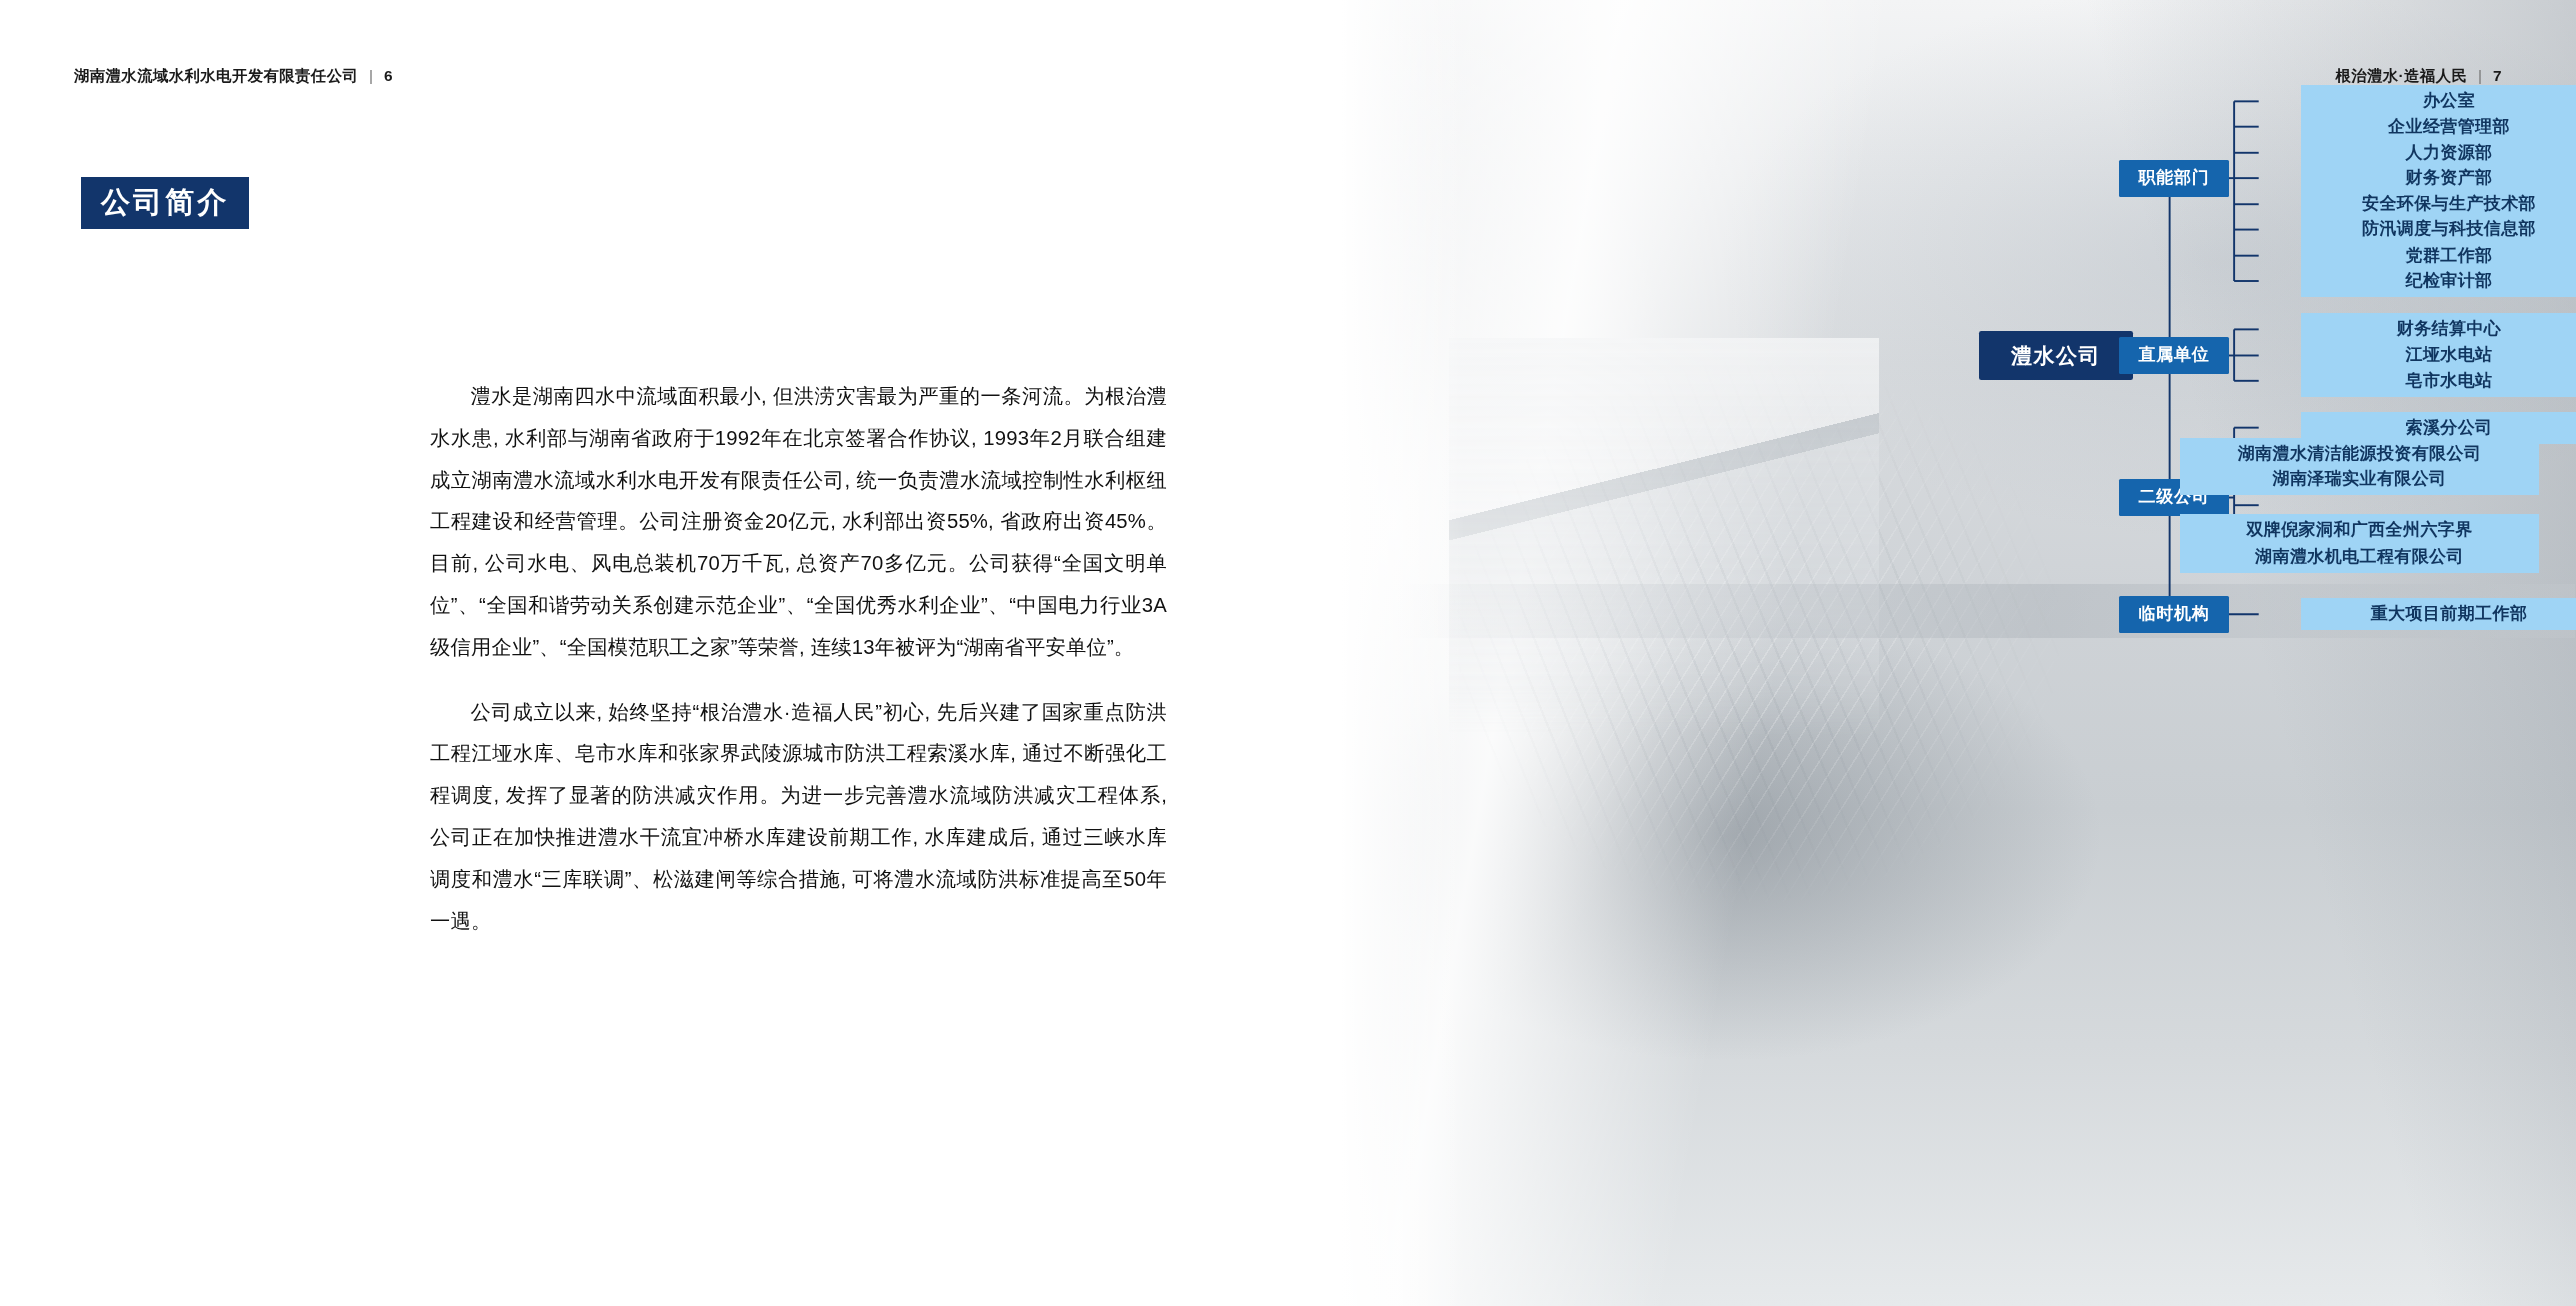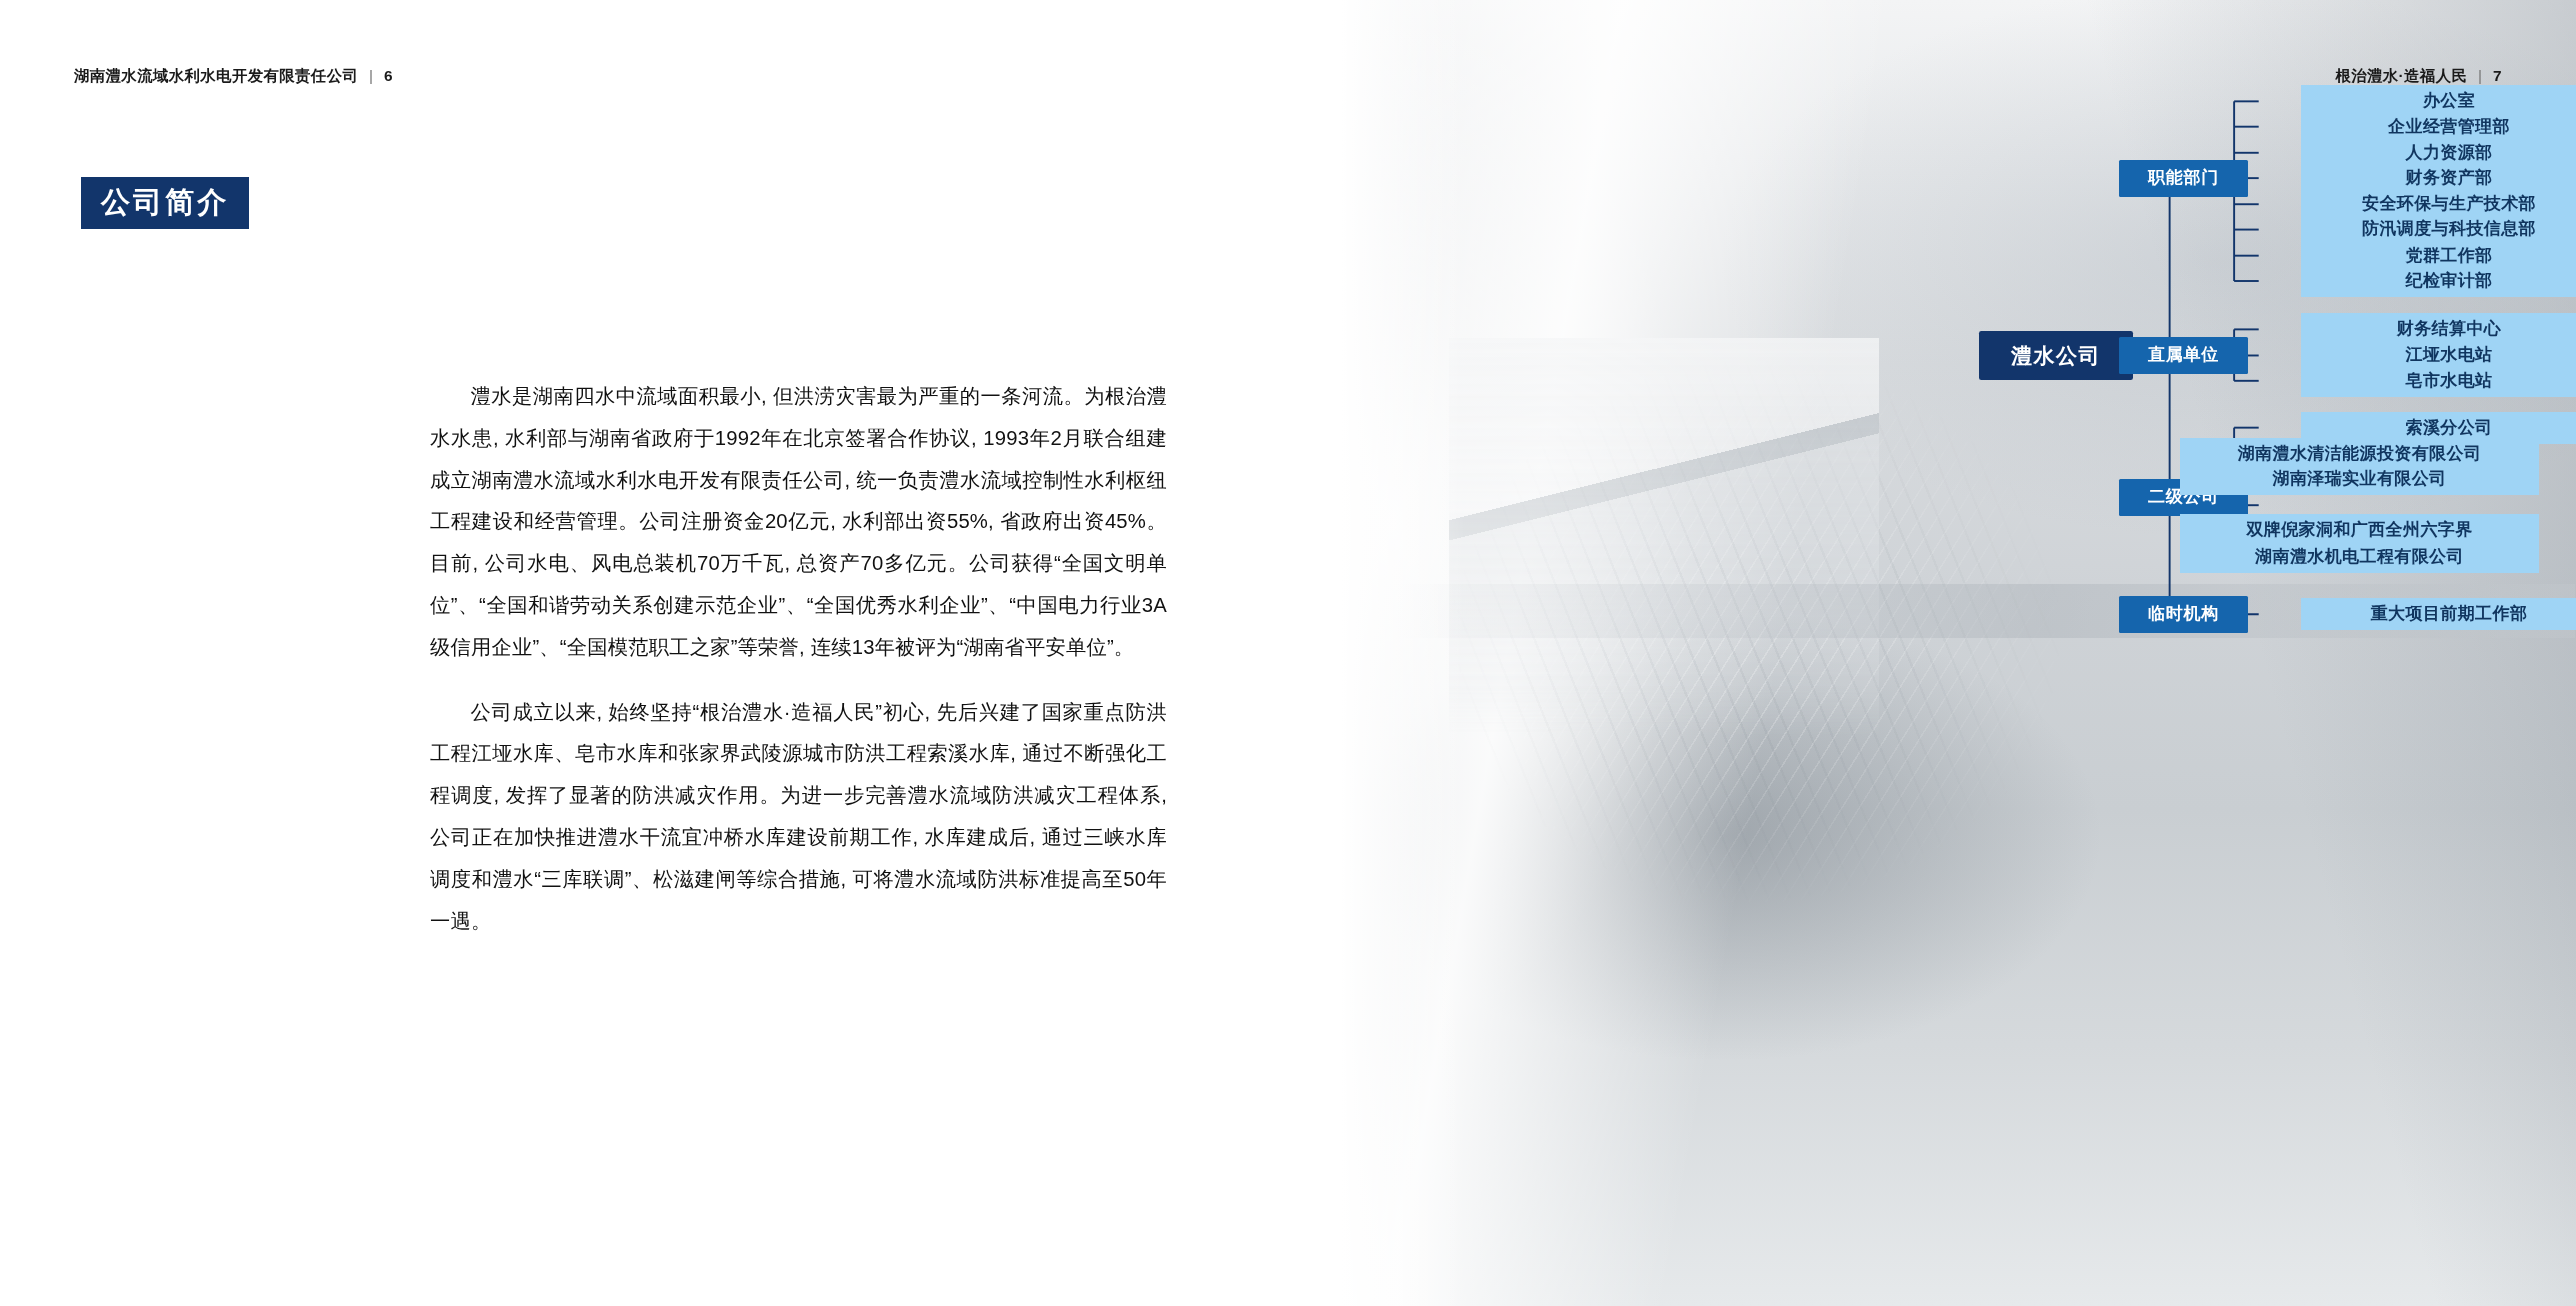--- a/index.html
+++ b/index.html
@@ -145,21 +145,21 @@
     font-size: 21px;
     letter-spacing: 1.5px;
     width: 154px; height: 49px;
     border-radius: 2.3px;
   }
   .node-cat {
     background: #1565ad;
     color: #ffffff;
     font-size: 17px;
     letter-spacing: 0.8px;
-    width: 129px; height: 37px;
+    width: 110px; height: 37px;
     border-radius: 1.5px;
   }
   .node-leaf {
     background: #9fd4f5;
     color: #10355f;
     font-size: 17px;
     height: 32px;
     left: 1013px;
     width: 296px;
     letter-spacing: 0.4px;

